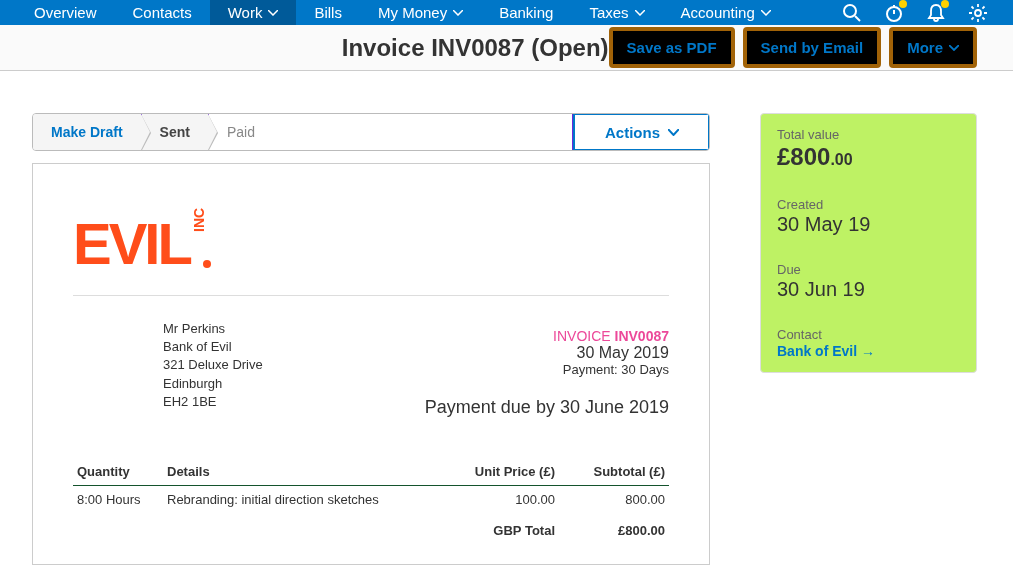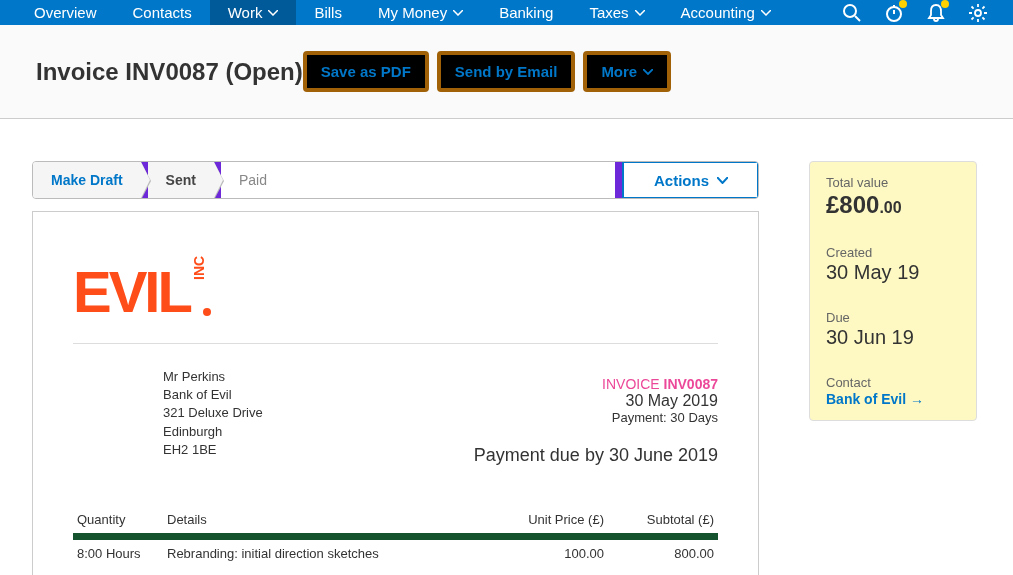--- a/index.html
+++ b/index.html
@@ -8,32 +8,32 @@
     
     .topnav { background: #0077c8; height: 25px; display: flex; align-items: center; padding: 0 16px; justify-content: space-between; }
     .nav-left { display: flex; height: 100%; }
     .nav-item { display: flex; align-items: center; color: #fff; padding: 0 18px; font-size: 15px; cursor: pointer; height: 100%; gap: 6px; }
     .nav-item.active { background: #005a99; }
     .nav-right { display: flex; align-items: center; gap: 20px; padding-right: 8px; }
     .nav-icon { color: #fff; cursor: pointer; position: relative; width: 22px; height: 22px; display: flex; align-items: center; justify-content: center; }
     .notif-dot { position: absolute; top: -2px; right: -2px; width: 8px; height: 8px; background: #ffd100; border-radius: 50%; }
     
     
-    .page-header { border-bottom: 1px solid #ccc; padding: 26px 36px; display: flex; justify-content: flex-start; align-items: center; background: #fafafa; }
+    .page-header { border-bottom: 1px solid #ccc; padding: 2px 36px; display: flex; justify-content: flex-end; align-items: center; background: #fafafa; }
     .page-title { font-size: 24px; font-weight: 600; color: #333; }
     .header-actions { display: flex; gap: 8px; }
     .btn-outline { border: 4px solid #a16207; background: #000000; color: #0077c8; padding: 8px 14px; border-radius: 4px; font-size: 15px; font-weight: 600; cursor: pointer; display: flex; align-items: center; gap: 6px; }
     
     
     .main { display: flex; gap: 50px; padding: 42px 36px 20px 32px; align-items: flex-start; }
     .left-col { flex: 1; }
     
     
     .status-bar { display: flex; border: 1px solid #bbb; border-radius: 4px; overflow: hidden; margin-bottom: 12px; height: 38px; position: relative; }
-    .status-step { display: flex; align-items: center; padding: 0 18px; font-size: 14px; position: relative; background: #fff; border-right: 7px solid #6d28d9; }
+    .status-step { display: flex; align-items: center; padding: 0 18px; font-size: 14px; position: relative; background: #fff; border-right: 1px solid #6d28d9; }
     .status-step.first { background: #f5f5f5; color: #0077c8; font-weight: 600; }
     .status-step.second { background: #f5f5f5; font-weight: 600; color: #444; }
     .status-step.third { color: #888; flex: 1; }
     .step-arrow { position: absolute; right: -9px; top: 0; width: 0; height: 0; border-top: 18px solid transparent; border-bottom: 18px solid transparent; border-left: 9px solid #f5f5f5; z-index: 2; }
     .step-arrow-border { position: absolute; right: -10px; top: 0; width: 0; height: 0; border-top: 19px solid transparent; border-bottom: 19px solid transparent; border-left: 10px solid #bbb; z-index: 1; }
     .actions-btn { margin-left: auto; display: flex; align-items: center; padding: 0 30px; color: #0077c8; font-weight: 600; font-size: 15px; border-left: 2px solid #0077c8; background: #fff; cursor: pointer; gap: 8px; position: relative; outline: 1px solid #0077c8; outline-offset: -1px;}
     
     
     .invoice-doc { border: 1px solid #ccc; background: #fff; padding: 40px 40px 20px 40px; }
     .logo { display: inline-block; margin-bottom: 18px; }
@@ -42,27 +42,27 @@
     .addr { font-size: 13px; line-height: 1.4; padding-left: 90px; }
     .inv-meta { text-align: right; padding-top: 8px; }
     .inv-title { font-size: 14px; color: #ec4899; }
     .inv-title strong { font-weight: 700; }
     .inv-date { font-size: 16px; }
     .inv-payment { font-size: 13px; }
     .inv-due { font-size: 18px; margin-top: 20px; }
     
     
     .inv-table { width: 100%; border-collapse: collapse; font-size: 13px; }
-    .inv-table th { text-align: left; padding: 6px 4px; border-bottom: 7px solid #14532d; font-weight: 400; }
+    .inv-table th { text-align: left; padding: 6px 4px; border-bottom: 1px solid #14532d; font-weight: 700; }
     .inv-table th.right, .inv-table td.right { text-align: right; }
     .inv-table td { padding: 6px 4px; }
     .inv-table .total-row td { padding-top: 10px; font-weight: 600; }
     
     
-    .side-card { border: 1px solid #ddd; border-radius: 4px; width: 168px; background:#fef9c3;}
+    .side-card { border: 1px solid #ddd; border-radius: 4px; width: 217px; background:#bef264;}
     .card-section { padding: 13px 16px; }
     .card-label { font-size: 13px; color: #666; margin-bottom: 1px; }
     .total-val-big { font-size: 24px; font-weight: 700; }
     .total-val-small { font-size: 16px; font-weight: 700; }
     .card-val { font-size: 20px; color: #333; }
     .card-link { font-size: 14px; color: #0077c8; font-weight: 600; cursor: pointer; }
   </style>
 </head>
 <body>
 

